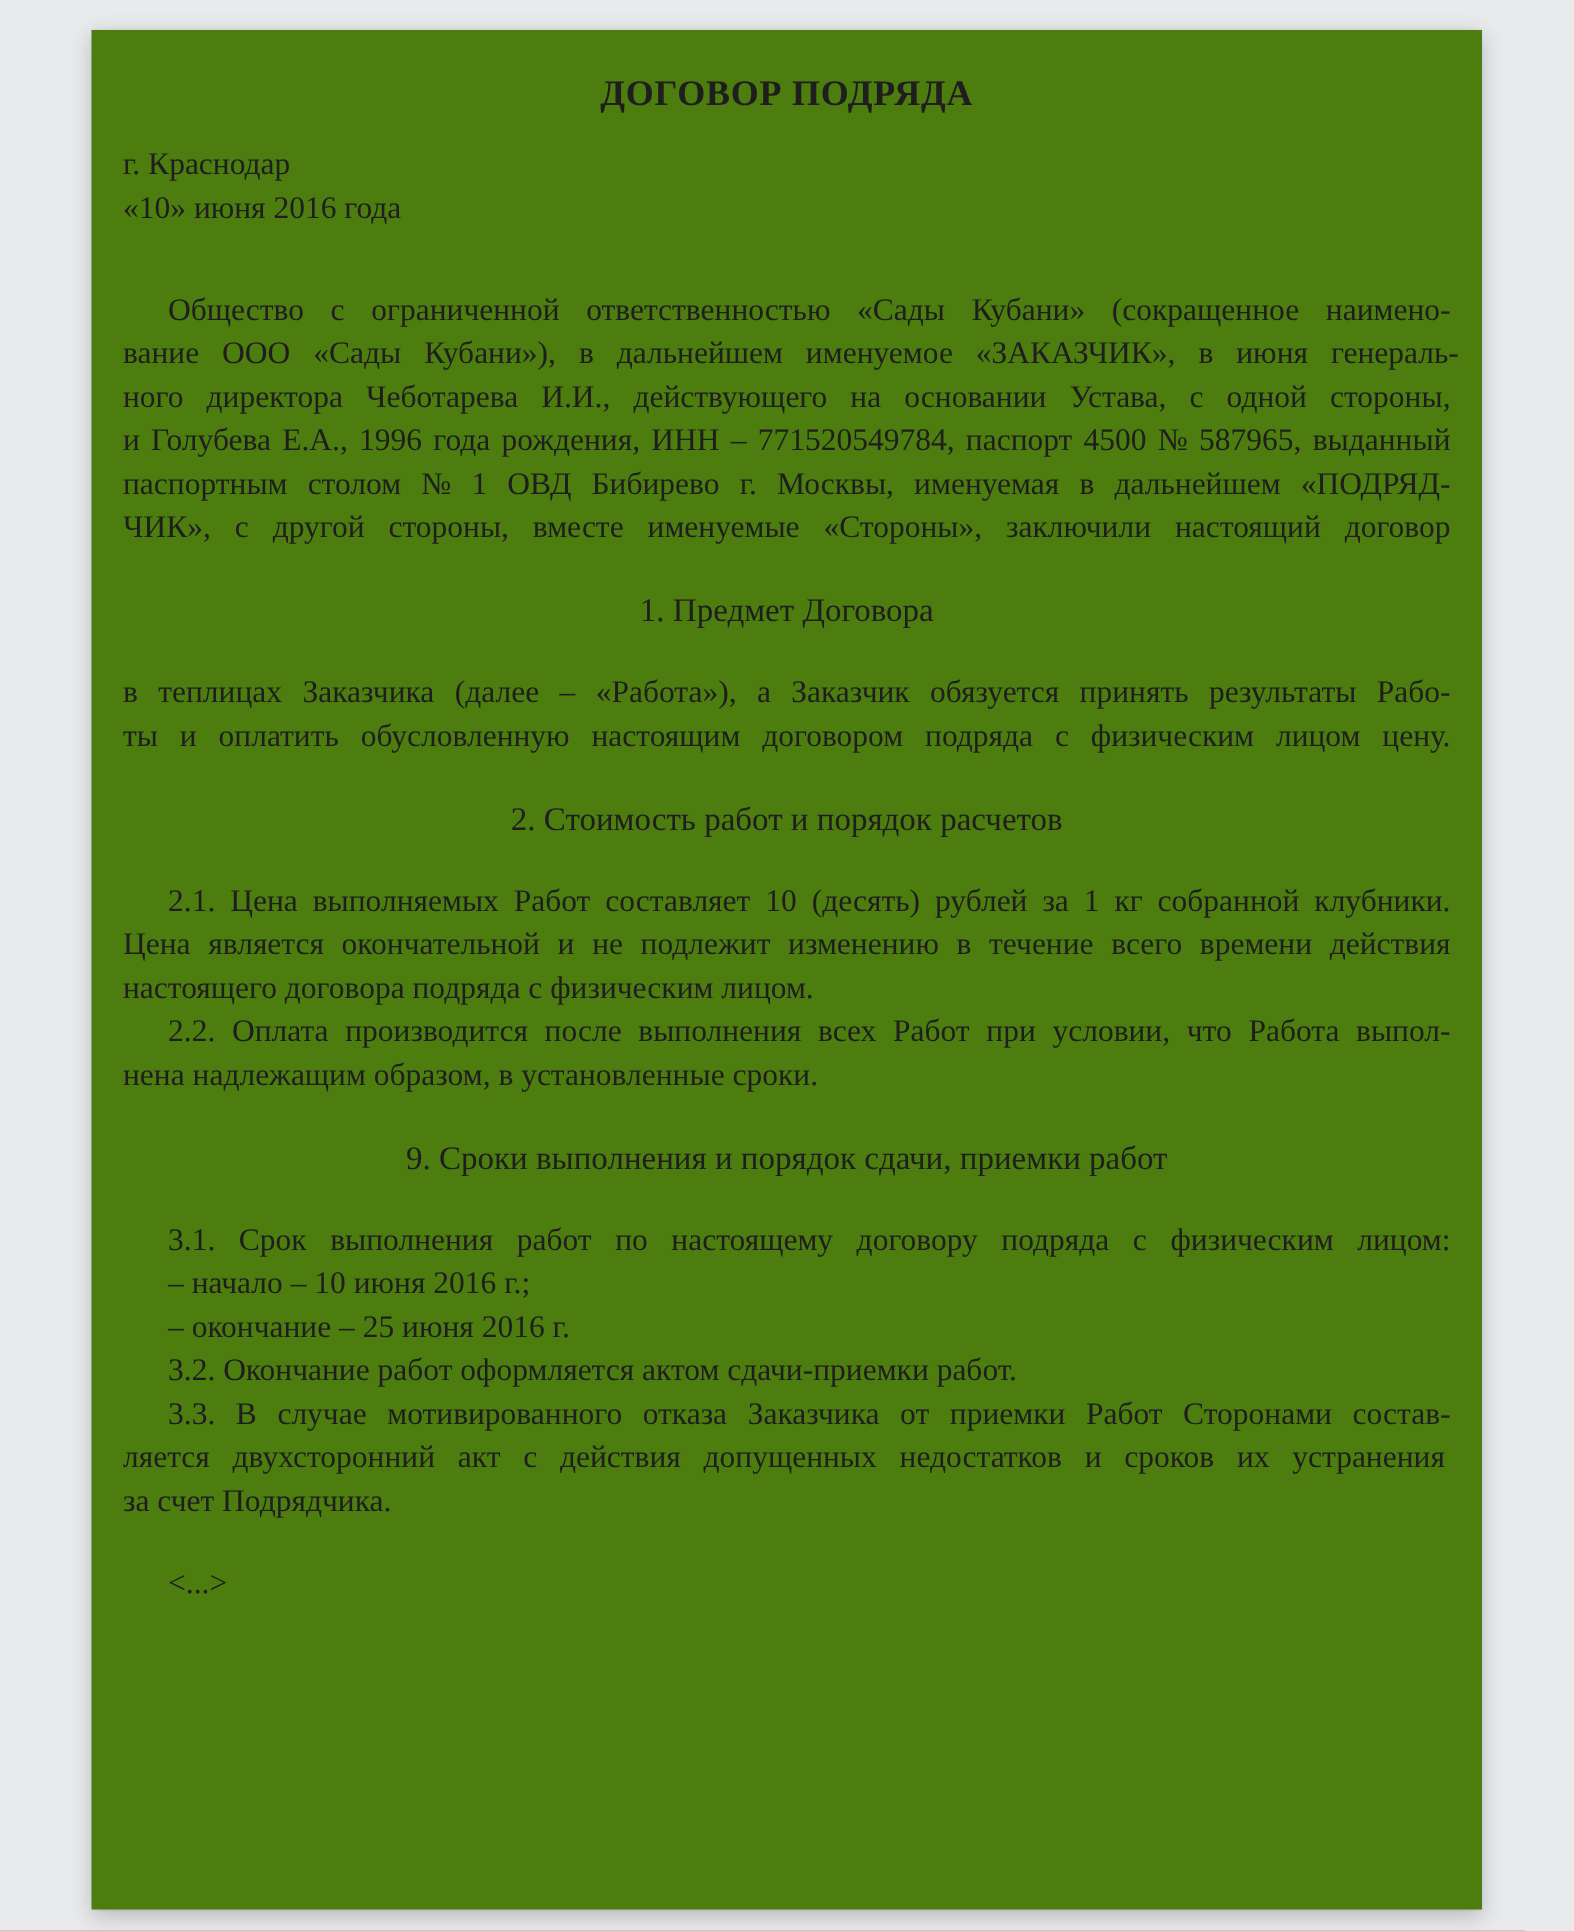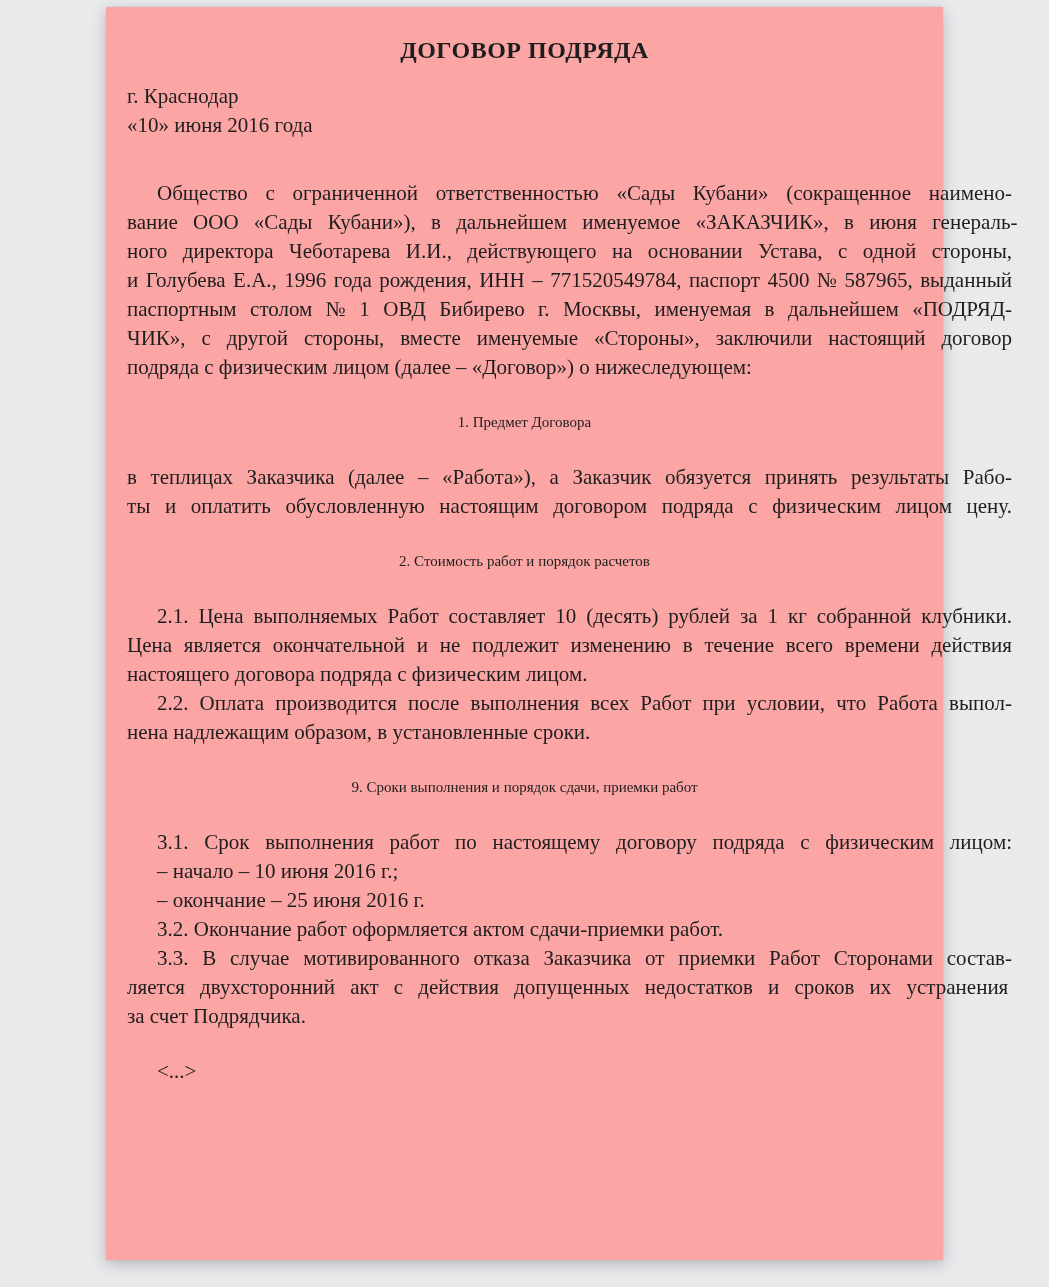--- a/index.html
+++ b/index.html
@@ -5,24 +5,24 @@
   * { margin: 0; padding: 0; box-sizing: border-box; }
   html, body { background: #e9eaec; }
   body {
     width: 1049px;
     min-height: 1287px;
     font-family: "Liberation Serif", "DejaVu Serif", serif;
     color: #1e1e1e;
     -webkit-font-smoothing: antialiased;
   }
   .doc-page {
-    width: 837px;
+    width: 927px;
     min-height: 1253px;
-    margin: 7px auto 14px auto;
-    background: #fca5a5;
+    margin: 20px auto 14px auto;
+    background: #4d7c0f;
     padding: 26px 21px 40px 21px;
     box-shadow: 0 4px 14px rgba(50, 55, 62, 0.28), 0 0 2px rgba(0, 0, 0, 0.10);
   }
   .doc-title {
     text-align: center;
     font-weight: 700;
     font-size: 24px;
     line-height: 30px;
     margin-top: 2px;
     letter-spacing: 0.5px;
@@ -38,21 +38,21 @@
   .doc-body { margin-top: 39px; }
   .doc-paragraph { font-size: 21px; }
   .doc-line {
     line-height: 29px;
     white-space: nowrap;
     overflow: visible;
   }
   .doc-line.indent { padding-left: 30px; }
   .doc-heading {
     text-align: center;
-    font-size: 15px;
+    font-size: 22px;
     line-height: 29px;
     margin: 26px 0 26px 0;
   }
   .doc-ellipsis {
     font-size: 21px;
     line-height: 29px;
     padding-left: 30px;
     margin-top: 26px;
   }
 </style>
@@ -68,21 +68,20 @@
   </div>
 
   <div class="doc-body">
       <div class="doc-paragraph">
         <div class="doc-line indent" style="word-spacing: 12.5268px;"><span>Общество с ограниченной ответственностью «Сады Кубани» (сокращенное наимено-</span></div>
         <div class="doc-line" style="word-spacing: 10.0422px;"><span>вание ООО «Сады Кубани»), в дальнейшем именуемое «ЗАКАЗЧИК», в июня генераль-</span></div>
         <div class="doc-line" style="word-spacing: 10.1438px;"><span>ного директора Чеботарева И.И., действующего на основании Устава, с одной стороны,</span></div>
         <div class="doc-line" style="word-spacing: 2.23678px;"><span>и Голубева Е.А., 1996 года рождения, ИНН – 771520549784, паспорт 4500 № 587965, выданный</span></div>
         <div class="doc-line" style="word-spacing: 8.17898px;"><span>паспортным столом № 1 ОВД Бибирево г. Москвы, именуемая в дальнейшем «ПОДРЯД-</span></div>
         <div class="doc-line" style="word-spacing: 10.6962px;"><span>ЧИК», с другой стороны, вместе именуемые «Стороны», заключили настоящий договор</span></div>
-        <div class="doc-line"><span>подряда с физическим лицом (далее – «Договор») о нижеследующем:</span></div>
       </div>
       <div class="doc-heading">1. Предмет Договора</div>
       <div class="doc-paragraph">
         <div class="doc-line" style="word-spacing: 8.33949px;"><span>в теплицах Заказчика (далее – «Работа»), а Заказчик обязуется принять результаты Рабо-</span></div>
         <div class="doc-line" style="word-spacing: 9.34062px;"><span>ты и оплатить обусловленную настоящим договором подряда с физическим лицом цену.</span></div>
       </div>
       <div class="doc-heading">2. Стоимость работ и порядок расчетов</div>
       <div class="doc-paragraph">
         <div class="doc-line indent" style="word-spacing: 4.70443px;"><span>2.1. Цена выполняемых Работ составляет 10 (десять) рублей за 1 кг собранной клубники.</span></div>
         <div class="doc-line" style="word-spacing: 6.51278px;"><span>Цена является окончательной и не подлежит изменению в течение всего времени действия</span></div>

